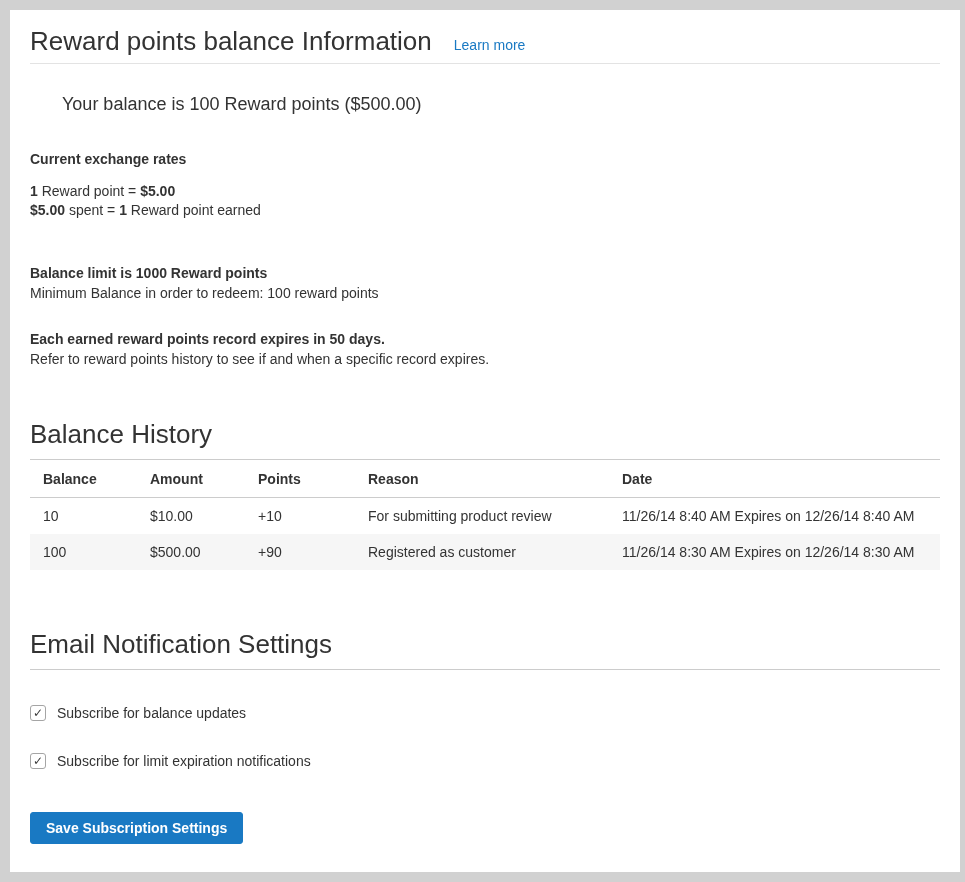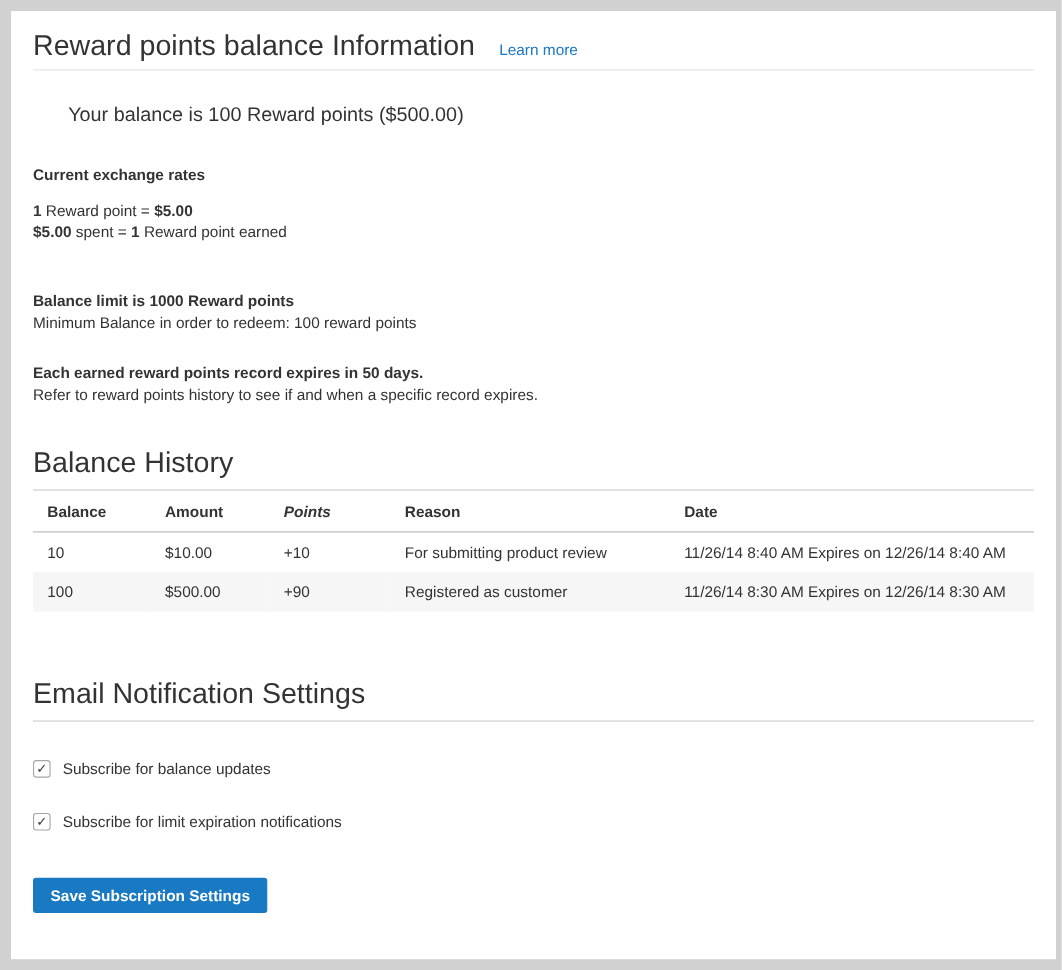--- a/index.html
+++ b/index.html
@@ -65,21 +65,21 @@
   .mt-expire   { margin-top: 28px; }
 
   .section-title {
     font-size: 26px;
     line-height: 32px;
     font-weight: 300;
     color: #333333;
     padding-bottom: 9px;
     border-bottom: 1px solid #cccccc;
   }
-  .mt-history { margin-top: 36px; }
+  .mt-history { margin-top: 50px; }
   .mt-email   { margin-top: 58px; }
 
   
   table.history {
     width: 100%;
     border-collapse: collapse;
     font-size: 14px;
   }
   table.history th {
     text-align: left;
@@ -88,21 +88,21 @@
     border-bottom: 1px solid #cccccc;
     line-height: 18px;
   }
   table.history td {
     padding: 9px 10px 9px 13px;
     line-height: 18px;
   }
   table.history tr.striped td { background: #f6f6f6; }
   .col-balance { width: 107px; }
   .col-amount  { width: 108px; }
-  .col-points  { width: 110px; font-style: italic; }
+  .col-points  { width: 110px; }
   .col-reason  { width: 254px; }
 
   
   .checkbox-field {
     display: flex;
     align-items: center;
   }
   .cb-1 { margin-top: 34px; }
   .cb-2 { margin-top: 30px; }
   .checkbox {

